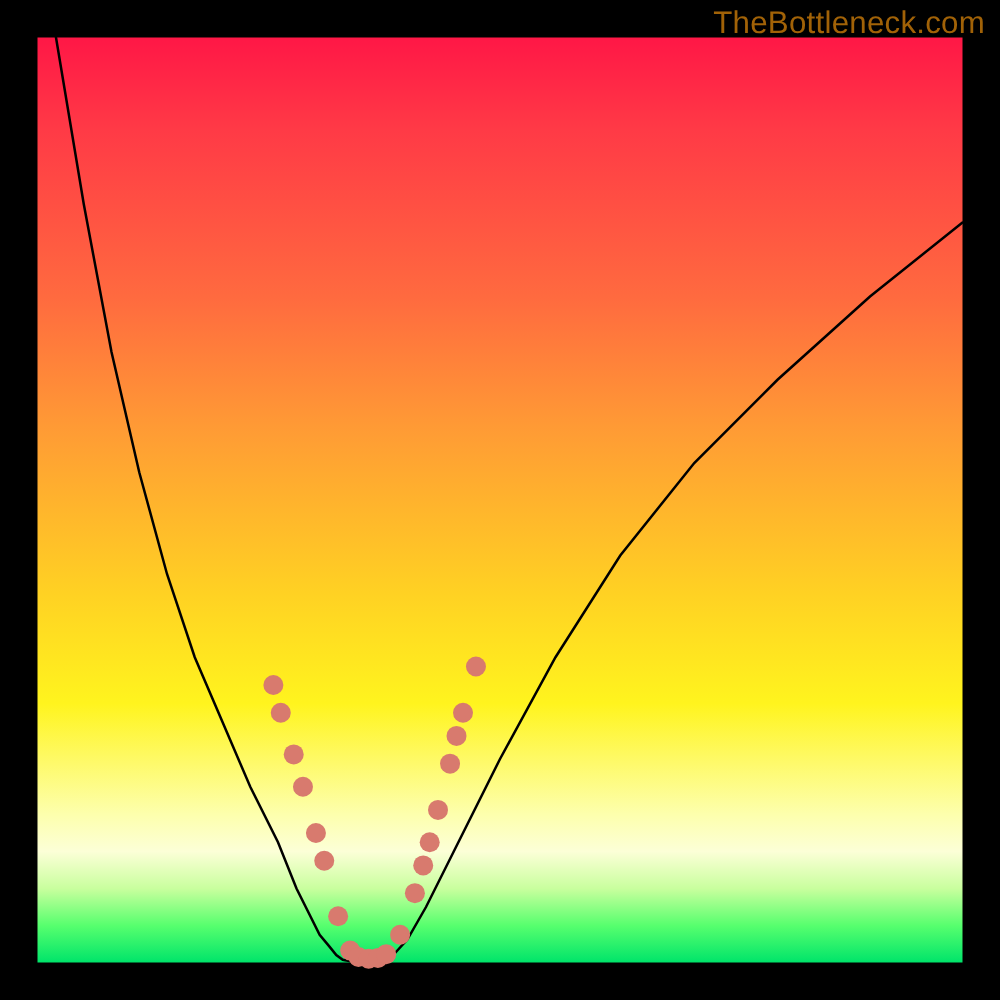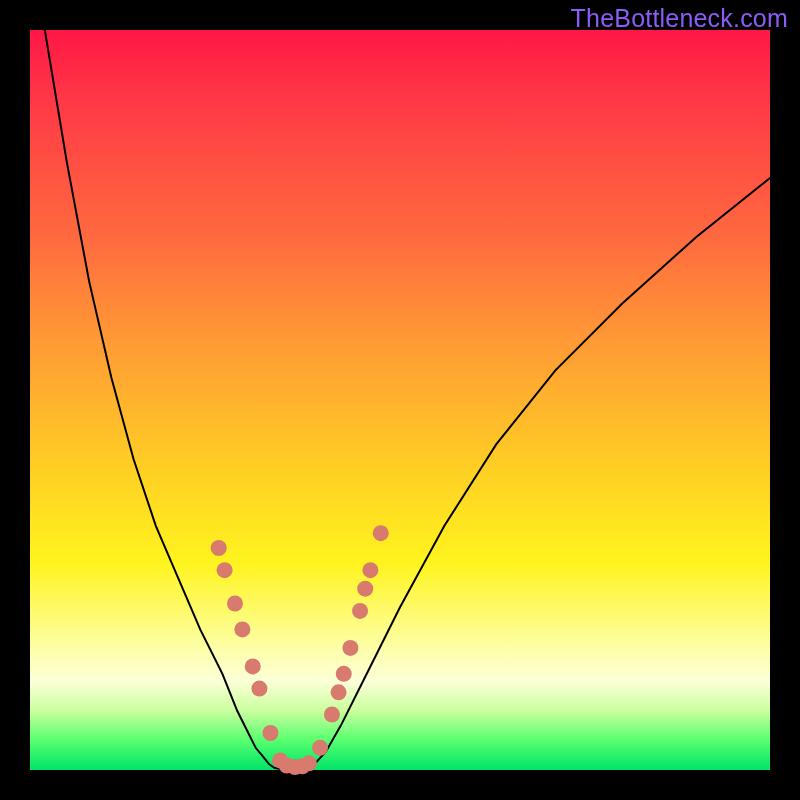--- a/index.html
+++ b/index.html
@@ -35,21 +35,21 @@
       #fcffd7 88%,
       #c9ff9e 92%,
       #57ff6e 96%,
       #00e46a 100%
     );
   }
   .watermark {
     position: absolute;
     top: 4px;
     right: 12px;
-    color: #8b5cf6;
+    color: #a16207;
     font-size: 25px;
     letter-spacing: 0.2px;
     user-select: none;
     pointer-events: none;
   }
   svg.curves {
     position: absolute;
     inset: 0;
     width: 740px;
     height: 740px;

